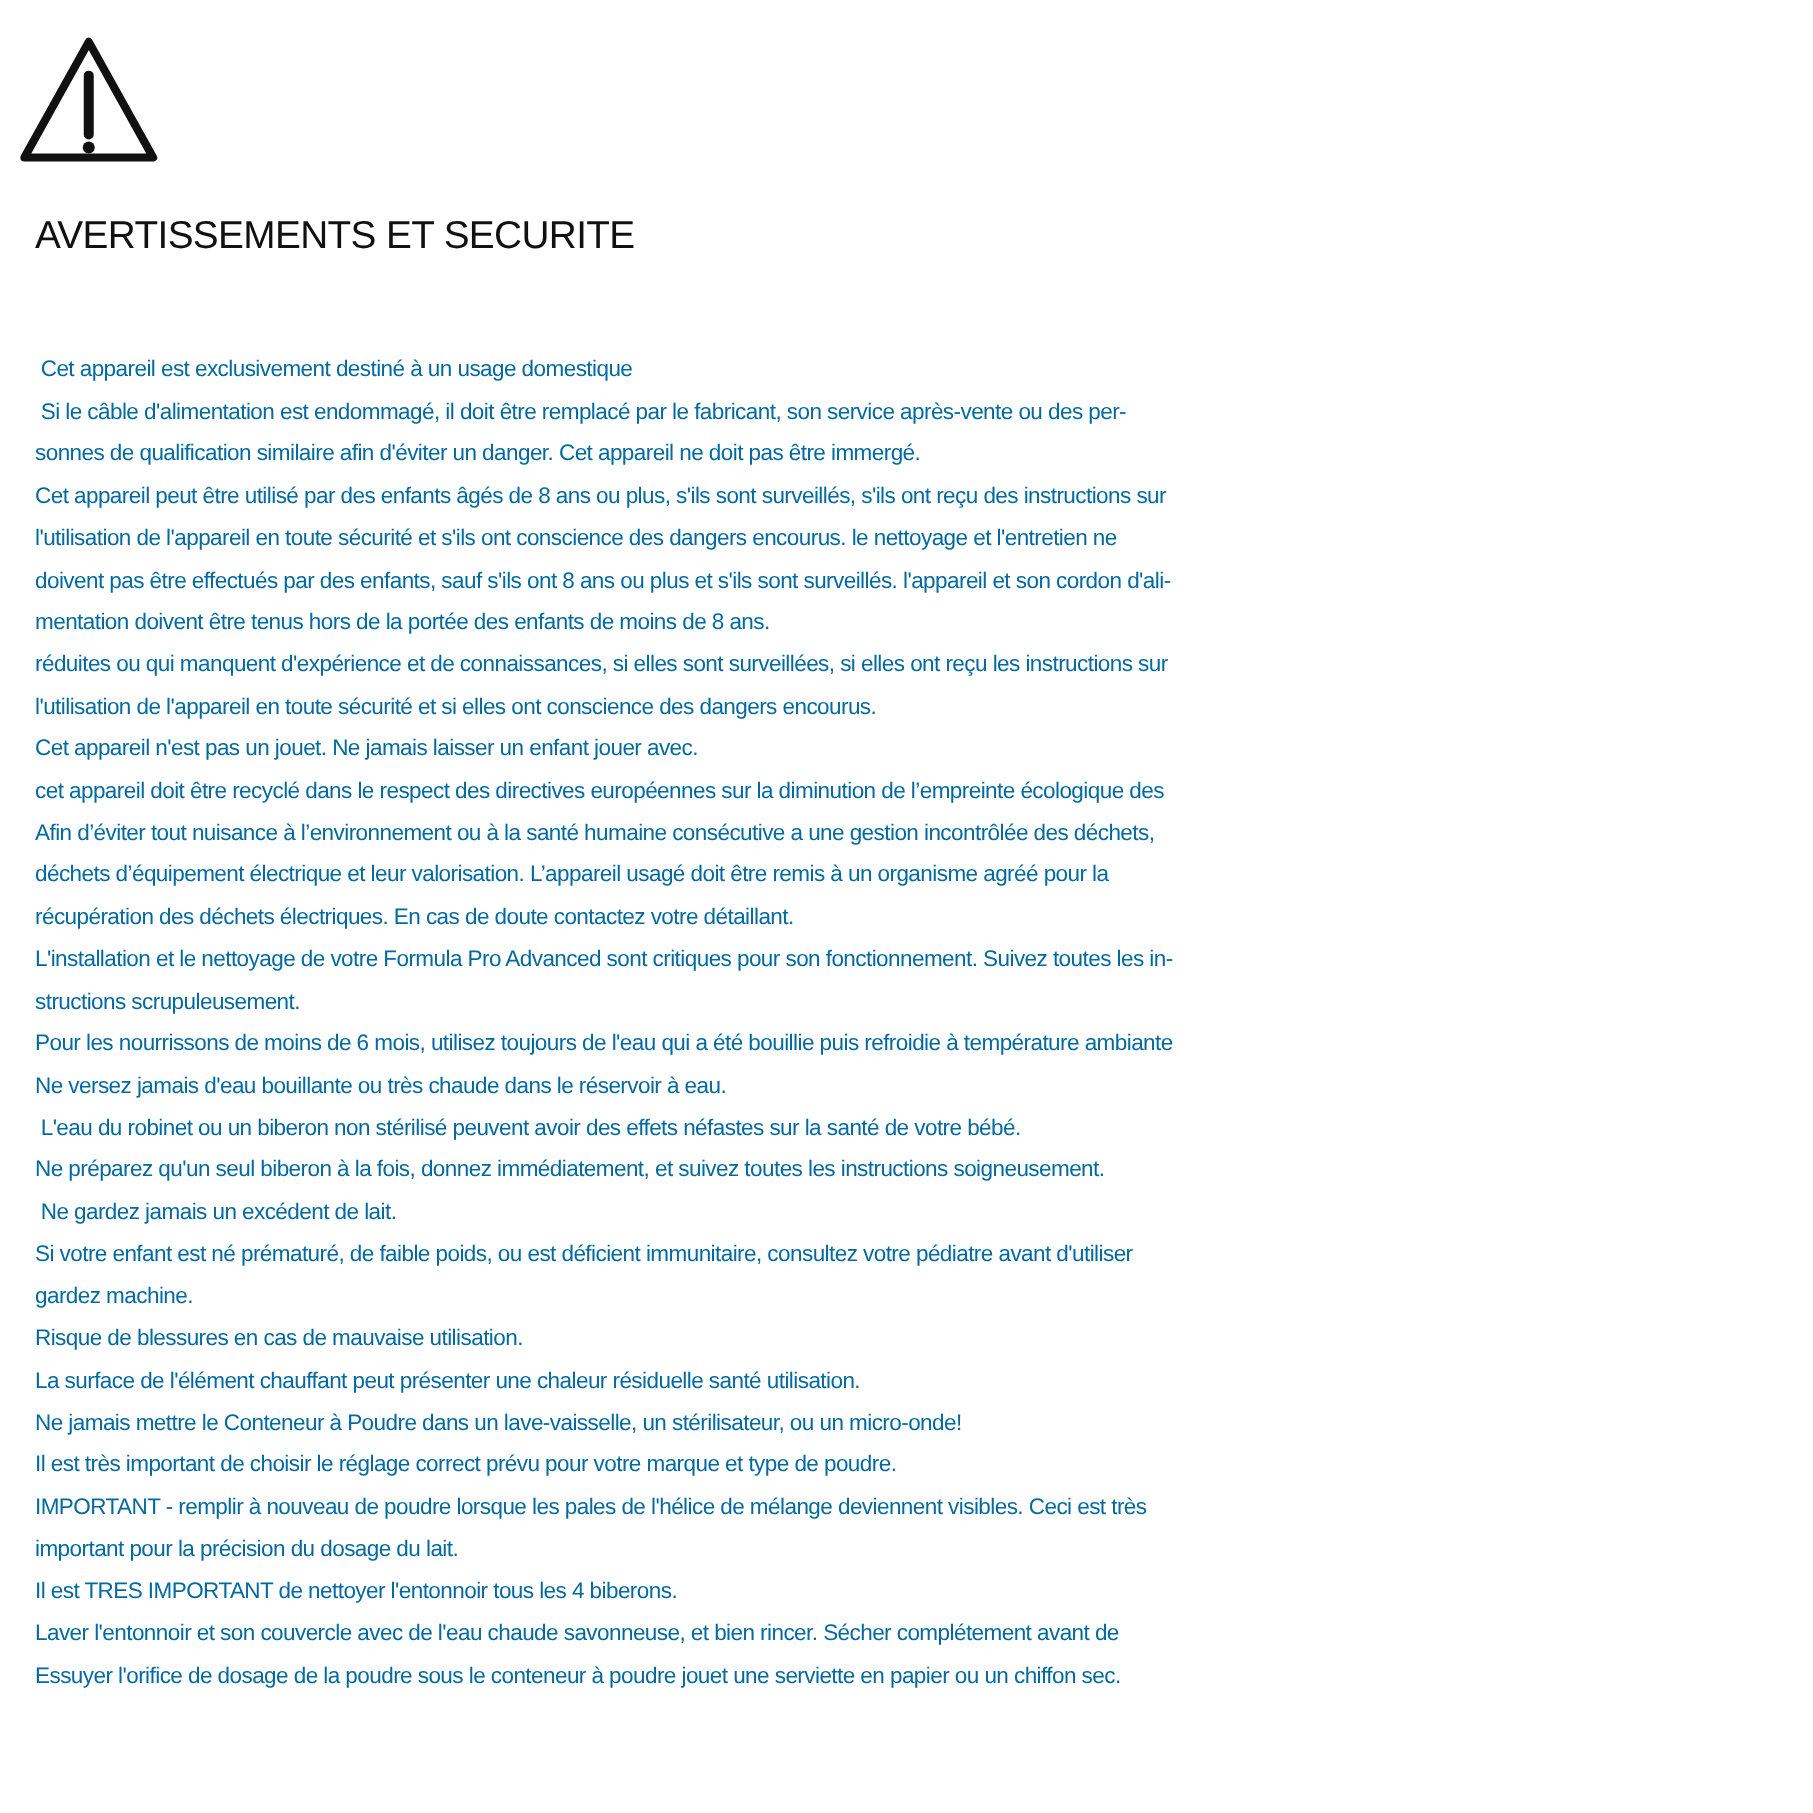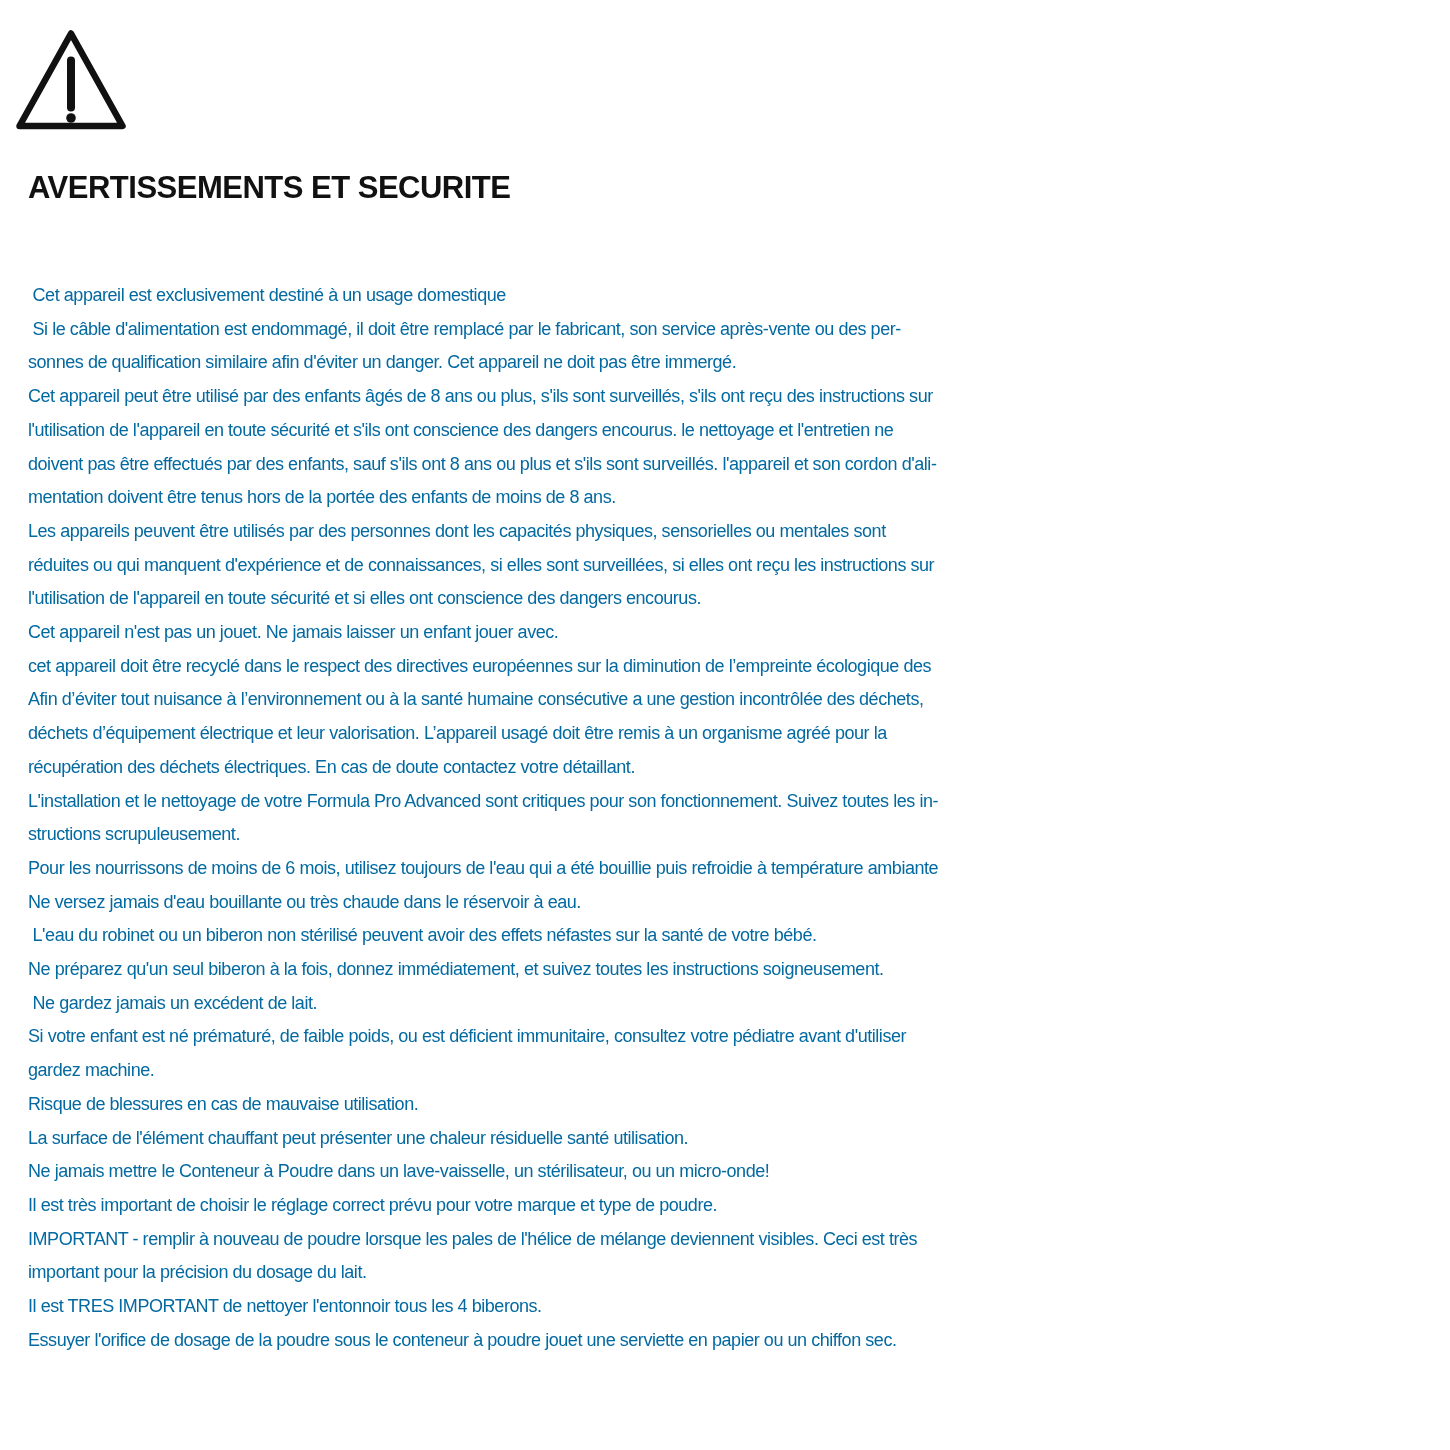--- a/index.html
+++ b/index.html
@@ -27,21 +27,21 @@
     display: block;
     width: 100%;
     height: 100%;
   }
   .heading {
     position: absolute;
     left: 28px;
     top: 170px;
     margin: 0;
     font-size: 31px;
-    font-weight: 700;
+    font-weight: 400;
     letter-spacing: -0.5px;
     color: #111111;
     white-space: pre;
   }
   .body-text {
     position: absolute;
     left: 28px;
     top: 279px;
     width: 1415px;
   }
@@ -69,21 +69,20 @@
   <h1 class="heading">AVERTISSEMENTS ET SECURITE</h1>
 
   <div class="body-text">
       <div class="body-line"> Cet appareil est exclusivement destiné à un usage domestique</div>
       <div class="body-line"> Si le câble d'alimentation est endommagé, il doit être remplacé par le fabricant, son service après-vente ou des per-</div>
       <div class="body-line">sonnes de qualification similaire afin d'éviter un danger. Cet appareil ne doit pas être immergé.</div>
       <div class="body-line">Cet appareil peut être utilisé par des enfants âgés de 8 ans ou plus, s'ils sont surveillés, s'ils ont reçu des instructions sur</div>
       <div class="body-line">l'utilisation de l'appareil en toute sécurité et s'ils ont conscience des dangers encourus. le nettoyage et l'entretien ne</div>
       <div class="body-line">doivent pas être effectués par des enfants, sauf s'ils ont 8 ans ou plus et s'ils sont surveillés. l'appareil et son cordon d'ali-</div>
       <div class="body-line">mentation doivent être tenus hors de la portée des enfants de moins de 8 ans.</div>
-      <div class="body-line">Les appareils peuvent être utilisés par des personnes dont les capacités physiques, sensorielles ou mentales sont</div>
       <div class="body-line">réduites ou qui manquent d'expérience et de connaissances, si elles sont surveillées, si elles ont reçu les instructions sur</div>
       <div class="body-line">l'utilisation de l'appareil en toute sécurité et si elles ont conscience des dangers encourus.</div>
       <div class="body-line">Cet appareil n'est pas un jouet. Ne jamais laisser un enfant jouer avec.</div>
       <div class="body-line">cet appareil doit être recyclé dans le respect des directives européennes sur la diminution de l’empreinte écologique des</div>
       <div class="body-line">Afin d’éviter tout nuisance à l’environnement ou à la santé humaine consécutive a une gestion incontrôlée des déchets,</div>
       <div class="body-line">déchets d’équipement électrique et leur valorisation. L’appareil usagé doit être remis à un organisme agréé pour la</div>
       <div class="body-line">récupération des déchets électriques. En cas de doute contactez votre détaillant.</div>
       <div class="body-line">L'installation et le nettoyage de votre Formula Pro Advanced sont critiques pour son fonctionnement. Suivez toutes les in-</div>
       <div class="body-line">structions scrupuleusement.</div>
       <div class="body-line">Pour les nourrissons de moins de 6 mois, utilisez toujours de l'eau qui a été bouillie puis refroidie à température ambiante</div>
@@ -93,16 +92,17 @@
       <div class="body-line"> Ne gardez jamais un excédent de lait.</div>
       <div class="body-line">Si votre enfant est né prématuré, de faible poids, ou est déficient immunitaire, consultez votre pédiatre avant d'utiliser</div>
       <div class="body-line">gardez machine.</div>
       <div class="body-line">Risque de blessures en cas de mauvaise utilisation.</div>
       <div class="body-line">La surface de l'élément chauffant peut présenter une chaleur résiduelle santé utilisation.</div>
       <div class="body-line">Ne jamais mettre le Conteneur à Poudre dans un lave-vaisselle, un stérilisateur, ou un micro-onde!</div>
       <div class="body-line">Il est très important de choisir le réglage correct prévu pour votre marque et type de poudre.</div>
       <div class="body-line">IMPORTANT - remplir à nouveau de poudre lorsque les pales de l'hélice de mélange deviennent visibles. Ceci est très</div>
       <div class="body-line">important pour la précision du dosage du lait.</div>
       <div class="body-line">Il est TRES IMPORTANT de nettoyer l'entonnoir tous les 4 biberons.</div>
+      <div class="body-line">Laver l'entonnoir et son couvercle avec de l'eau chaude savonneuse, et bien rincer. Sécher complétement avant de</div>
       <div class="body-line">Essuyer l'orifice de dosage de la poudre sous le conteneur à poudre jouet une serviette en papier ou un chiffon sec.</div>
     </div>
 
 </div>
 
 </body></html>

